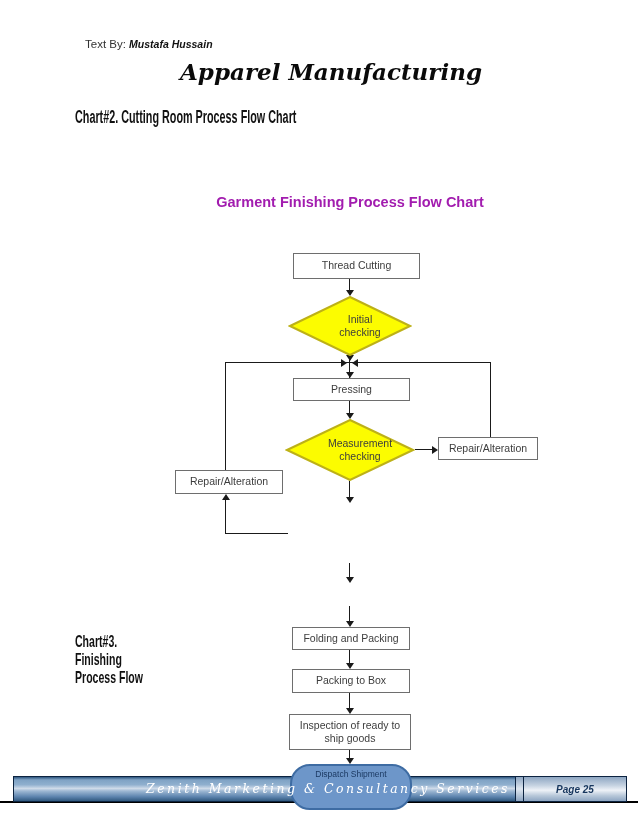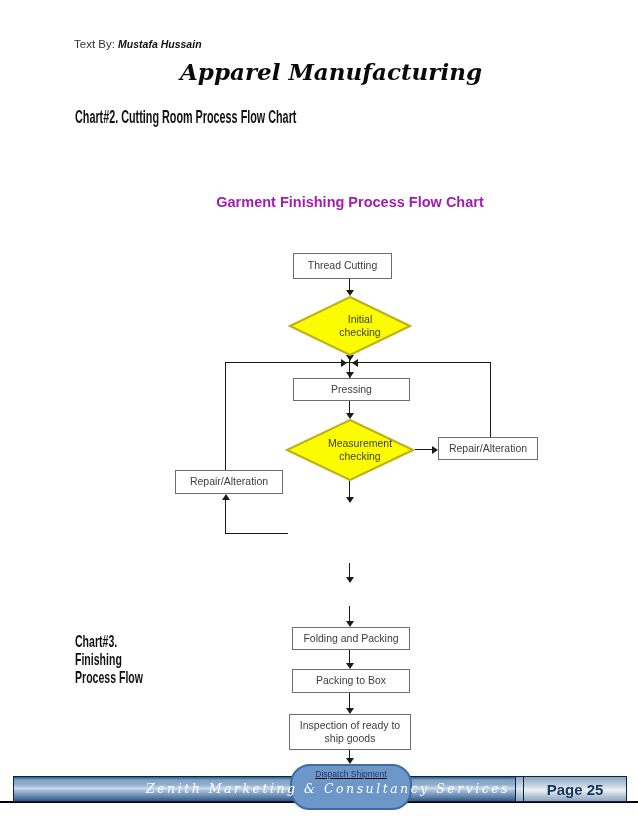--- a/index.html
+++ b/index.html
@@ -1,20 +1,20 @@
 <!DOCTYPE html>
 <html><head>
 <meta charset="utf-8">
 <style>
   html,body{margin:0;padding:0;background:#ffffff;}
   #page{position:relative;width:638px;height:826px;background:#ffffff;overflow:hidden;
         font-family:"Liberation Sans",sans-serif;}
 
   
-  .textby{position:absolute;left:74px;top:38px;font-size:11.5px;color:#333;}
+  .textby{position:absolute;left:85px;top:38px;font-size:11.5px;color:#333;}
   .textby .author{font-weight:bold;font-style:italic;font-size:10.5px;color:#111;}
   .doc-title{position:absolute;left:24px;right:0;top:58px;text-align:center;
              font-family:"DejaVu Serif",serif;font-style:italic;font-weight:bold;
              font-size:23px;color:#0a0a0a;}
   .condensed{display:inline-block;transform:scaleX(0.60);transform-origin:0 0;
              font-weight:bold;color:#111;white-space:nowrap;}
   .sec-head{position:absolute;left:75px;top:107px;font-size:18px;}
   .side-note{position:absolute;left:75px;top:633px;font-size:17px;line-height:18px;
              transform:scaleX(0.62);white-space:pre-line;}
 
@@ -24,41 +24,41 @@
   .node{position:absolute;box-sizing:border-box;background:#fff;border:1.5px solid #6e6e6e;
         display:flex;align-items:center;justify-content:center;text-align:center;
         font-size:10.5px;color:#3d3d3d;line-height:1.25;}
   .diamond{position:absolute;}
   .diamond svg{position:absolute;left:0;top:0;width:100%;height:100%;}
   .diamond .dlabel{position:absolute;left:0;top:0;right:0;bottom:0;display:flex;
         align-items:center;justify-content:center;text-align:center;
         font-size:10.5px;color:#3d3d3d;line-height:1.25;}
   .dlabel span{display:inline-block;margin-left:20px;}
   .terminal{position:absolute;box-sizing:border-box;border:2px solid #3e6ca3;
-        border-radius:20px;z-index:3;text-align:center;text-decoration:underline;}
+        border-radius:20px;z-index:3;text-align:center;}
   .terminal .tlabel{font-size:8.5px;color:#1c3a63;padding-top:3px;display:block;}
 
   .ln{position:absolute;background:#1a1a1a;z-index:0;}
   .ah{position:absolute;width:0;height:0;z-index:0;}
   .ah-down{border-left:4px solid transparent;border-right:4px solid transparent;border-top:6px solid #1a1a1a;}
   .ah-up{border-left:4px solid transparent;border-right:4px solid transparent;border-bottom:6px solid #1a1a1a;}
   .ah-right{border-top:4px solid transparent;border-bottom:4px solid transparent;border-left:6px solid #1a1a1a;}
   .ah-left{border-top:4px solid transparent;border-bottom:4px solid transparent;border-right:6px solid #1a1a1a;}
 
   
   .bottom-line{position:absolute;left:0;top:801px;width:638px;height:2px;background:#000;z-index:1;}
   .footer-bar{position:absolute;left:13px;top:776px;width:614px;height:26px;z-index:2;
         box-sizing:border-box;border:1px solid #0c2340;display:flex;}
   .fb-main{flex:1;background:linear-gradient(180deg,#2e567f 0%,#7fa2c4 12%,#8fafce 32%,
         #cfdbe9 48%,#9fb9d4 58%,#5d84ae 82%,#31597f 100%);}
   .fb-gap{width:7px;background:linear-gradient(180deg,#8ea6c2 0%,#dfe7f0 50%,#8ea6c2 100%);
         border-left:1px solid #0c2340;border-right:1px solid #0c2340;}
   .fb-page{width:102px;display:flex;align-items:center;justify-content:center;
         background:linear-gradient(180deg,#8ea6c2 0%,#c5d2e1 35%,#eef2f7 55%,#b7c7d9 78%,#8ea6c2 100%);
-        font-size:15px;font-weight:bold;color:#17365D;}
+        font-size:10px;font-weight:bold;color:#17365D;font-style:italic;}
   .fb-script{position:absolute;left:13px;top:776px;width:497px;height:26px;z-index:5;
         text-align:right;line-height:25px;color:#ffffff;
         font-family:"DejaVu Serif",serif;font-style:italic;
         font-size:12.5px;letter-spacing:2.5px;white-space:nowrap;}
 </style>
 </head>
 <body>
 
 <div id="page">
 
@@ -109,21 +109,21 @@
 
   <div class="ln" style="left:349px;top:650px;width:1.2px;height:13px"></div>
   <div class="ah ah-down" style="left:346px;top:663px"></div>
 
   <div class="ln" style="left:349px;top:693px;width:1.2px;height:15px"></div>
   <div class="ah ah-down" style="left:346px;top:708px"></div>
 
   <div class="ln" style="left:349px;top:750px;width:1.2px;height:8px"></div>
   <div class="ah ah-down" style="left:346px;top:758px"></div>
 
-  <div class="node" style="left:293px;top:253px;width:99px;height:26px">
+  <div class="node" style="left:293px;top:253px;width:127px;height:26px">
     <span>Thread Cutting</span>
   </div>
 
   <div class="diamond" style="left:288px;top:296px;width:124px;height:60px">
     <svg viewBox="0 0 124 60" preserveAspectRatio="none">
       <polygon points="62,1 122,30 62,59 2,30" stroke-width="2" fill="#FCFC00" stroke="#BDB117"></polygon>
     </svg>
     <div class="dlabel">
       <span style="width:56px">Initial checking</span>
     </div>

